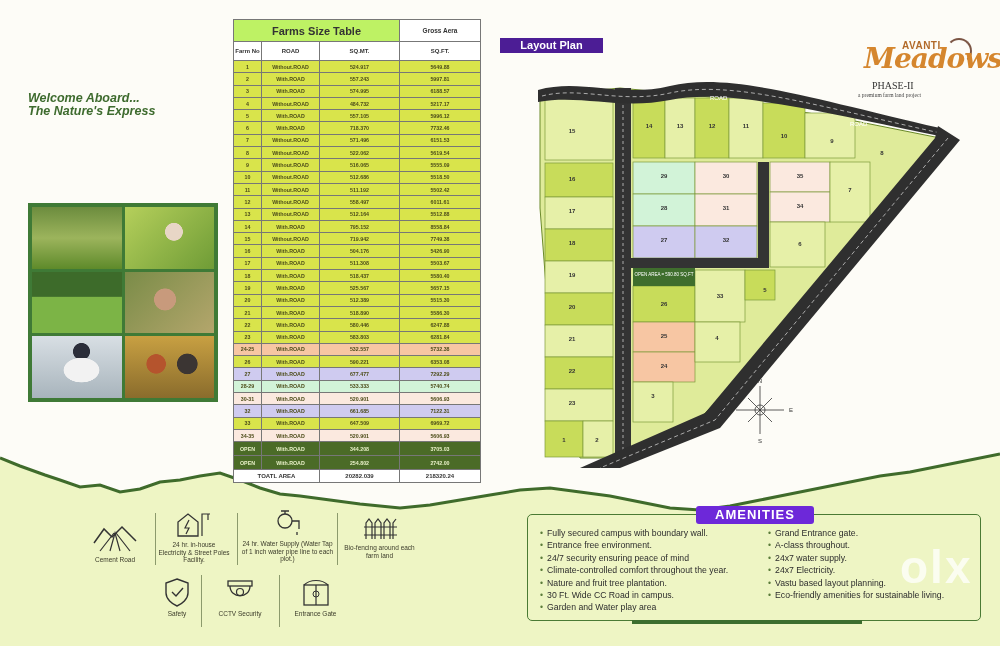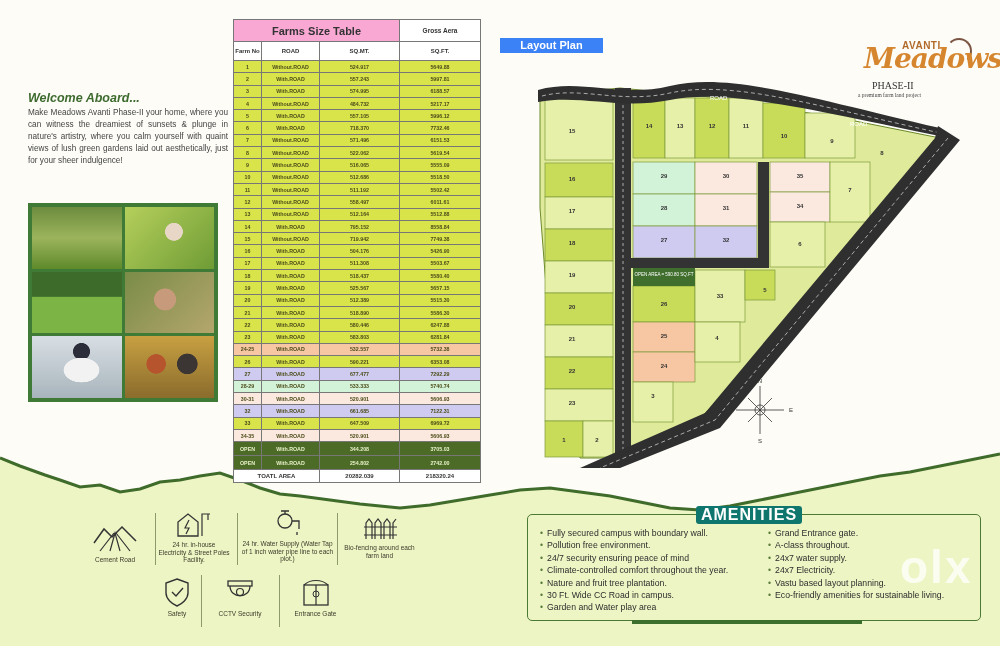--- a/index.html
+++ b/index.html
@@ -21,53 +21,53 @@
   .p1 { background: linear-gradient(180deg, #6c8c3e 0%, #9cb45c 50%, #5e8a2a 100%); }
   .p2 { background: radial-gradient(circle at 55% 40%, #e8d6c6 0 14%, transparent 15%), linear-gradient(135deg, #b5cf5b, #6f9c36); }
   .p3 { background: linear-gradient(180deg, #3d6b2a 0 40%, #7cb446 41% 100%); }
   .p4 { background: radial-gradient(circle at 45% 45%, #c89a7c 0 18%, transparent 19%), linear-gradient(135deg, #7a8c48, #b4a66c); }
   .p5 { background: radial-gradient(ellipse at 55% 55%, #f2f2f2 0 25%, transparent 26%), radial-gradient(circle at 55% 25%, #2b2e3a 0 12%, transparent 13%), linear-gradient(180deg, #d8dfe4, #a8b4bc); }
   .p6 { background: radial-gradient(circle at 35% 45%, #b5542d 0 14%, transparent 15%), radial-gradient(circle at 70% 45%, #3b3533 0 14%, transparent 15%), linear-gradient(180deg, #c8a042, #8a6c2c); }
 
   
   .farms { position: absolute; left: 233px; top: 19px; width: 248px; border-collapse: collapse; font-size: 5.3px; }
   .farms td, .farms th { border: 1px solid #777; text-align: center; height: 12.3px; font-weight: bold; color: #4d4d1a; }
-  .farms .title { font-size: 11px; height: 22px; color: #333; background: #f9a8d4; }
+  .farms .title { font-size: 11px; height: 22px; color: #333; background: #bef264; }
   .farms .gross { font-size: 6.5px; color: #333; background: #fff; }
   .farms .hdr th { background: #fff; font-size: 6px; color: #333; height: 19px; }
   .farms tr.yl td { background: #d9e44b; }
   .farms tr.or td { background: #f7c6a3; }
   .farms tr.pu td { background: #cfcbf0; }
   .farms tr.mi td { background: #d2f3d8; }
   .farms tr.pk td { background: #fbe9df; }
   .farms tr.dg td { background: #4b6b27; color: #e8f0c8; height: 14px; }
   .farms tr.tot td { background: #fff; color: #333; font-size: 6px; }
 
   
-  .lp-label { position: absolute; left: 500px; top: 38px; width: 103px; height: 15px; background: #3b82f6; color: #fff; font-weight: bold; font-size: 11px; text-align: center; line-height: 15px; }
+  .lp-label { position: absolute; left: 500px; top: 38px; width: 103px; height: 15px; background: #4c1d95; color: #fff; font-weight: bold; font-size: 11px; text-align: center; line-height: 15px; }
   .plan { position: absolute; left: 520px; top: 58px; width: 440px; height: 410px; }
   .plan svg { width: 100%; height: 100%; display: block; }
 
   
   .logo { position: absolute; left: 830px; top: 38px; width: 150px; height: 62px; }
   .logo .avanti { position: absolute; left: 72px; top: 2px; font-size: 10px; color: #b26a2a; font-weight: bold; letter-spacing: 0.5px; }
   .logo .meadows { position: absolute; left: 6px; top: 4px; font-family: "DejaVu Serif", serif; font-style: italic; font-weight: bold; color: #d5862e; font-size: 28px; letter-spacing: -1px; margin-left: 28px; }
   .logo .phase { position: absolute; left: 42px; top: 42px; font-family: "Liberation Serif", serif; font-size: 10px; color: #333; }
   .logo .tag { position: absolute; left: 28px; top: 54px; font-family: "Liberation Serif", serif; font-size: 5.5px; color: #444; }
   .logo .arc { position: absolute; left: 116px; top: 0; width: 26px; height: 26px; border: 2px solid #7b5544; border-left-color: transparent; border-bottom-color: transparent; border-radius: 50%; }
 
   
   .features { position: absolute; left: 80px; top: 505px; width: 360px; height: 125px; }
   .feat { position: absolute; text-align: center; font-size: 6.5px; color: #3b3b2a; line-height: 7.5px; }
   .feat svg { display: block; margin: 0 auto 3px; }
   .fdiv { position: absolute; width: 1px; background: #8c9a6c; }
 
   
   .amen { position: absolute; left: 527px; top: 514px; width: 454px; height: 107px; border: 1.5px solid #4a7a34; border-radius: 5px; text-decoration: underline; }
-  .amen-title { position: absolute; left: 696px; top: 506px; width: 106px; height: 18px; background: #0f766e; color: #fff; font-weight: bold; font-size: 16px; text-align: center; line-height: 18px; letter-spacing: 1px; border-radius: 3px; }
+  .amen-title { position: absolute; left: 696px; top: 506px; width: 118px; height: 18px; background: #6d28d9; color: #fff; font-weight: bold; font-size: 13px; text-align: center; line-height: 18px; letter-spacing: 1px; border-radius: 3px; }
   .amen ul { list-style: none; position: absolute; top: 12px; font-size: 8.7px; color: #2d2d2d; line-height: 12.4px; }
   .amen ul.c1 { left: 12px; }
   .amen ul.c2 { left: 240px; }
   .amen li::before { content: "•"; color: #5b7c3a; margin-right: 4px; }
   .amen-bar { position: absolute; left: 632px; top: 620px; width: 230px; height: 4px; background: #3c6e2e; }
 
   
   .wm { position: absolute; left: 900px; top: 540px; font-size: 46px; font-weight: bold; color: rgba(255,255,255,0.75); letter-spacing: 2px; }
 </style>
 </head>
@@ -75,21 +75,21 @@
 
 <div class="hills">
   <svg viewBox="0 0 1000 216" preserveAspectRatio="none">
     <path d="M0,28 L20,36 L45,45 L60,50 L80,57 L100,55 L120,62 L140,59 L160,52 L180,50 L200,46 L220,43 L240,50 L260,58 L280,64 L300,66 L330,70 L360,74 L400,78 L430,75 L460,70 L490,65 L520,60 L550,58 L580,62 L610,66 L640,72 L670,78 L700,80 L730,76 L760,70 L790,64 L820,58 L850,52 L880,46 L910,42 L940,36 L970,30 L1000,24 L1000,216 L0,216 Z" fill="#eef5c4"></path>
     <path d="M0,28 L20,36 L45,45 L60,50 L80,57 L100,55 L120,62 L140,59 L160,52 L180,50 L200,46 L220,43 L240,50 L260,58 L280,64 L300,66 L330,70 L360,74 L400,78 L430,75 L460,70 L490,65 L520,60 L550,58 L580,62 L610,66 L640,72 L670,78 L700,80 L730,76 L760,70 L790,64 L820,58 L850,52 L880,46 L910,42 L940,36 L970,30 L1000,24" fill="none" stroke="#3f6b2b" stroke-width="3"></path>
   </svg>
 </div>
 
 <div class="welcome">
   <h2>Welcome Aboard...</h2>
-  <p>Make Meadows Avanti Phase-II your home, where you can witness the dreamiest of sunsets &amp; plunge in nature's artistry, where you calm yourself with quaint views of lush green gardens laid out aesthetically, just for your sheer indulgence!</p>
+  <h2>The Nature's Express</h2>
 </div>
 
 <div class="collage">
   <div class="photo p1"></div>
   <div class="photo p2"></div>
   <div class="photo p3"></div>
   <div class="photo p4"></div>
   <div class="photo p5"></div>
   <div class="photo p6"></div>
 </div>
@@ -495,21 +495,21 @@
         <path d="M15,8 L15,28 M3,8 C9,2 21,2 27,8" fill="none" stroke="#333" stroke-width="1.2"></path>
         <circle cx="15" cy="17" r="3" fill="none" stroke="#333" stroke-width="1"></circle>
       </svg>
     <span>Entrance Gate</span>
   </div>
 </div>
 
 <div class="amen">
   <ul class="c1">
     <li>Fully secured campus with boundary wall.</li>
-    <li>Pollution free environment.</li>
+    <li>Entrance free environment.</li>
     <li>24/7 security ensuring peace of mind</li>
     <li>Climate-controlled comfort throughout the year.</li>
     <li>Nature and fruit tree plantation.</li>
     <li>30 Ft. Wide CC Road in campus.</li>
     <li>Garden and Water play area</li>
   </ul>
   <ul class="c2">
     <li>Grand Entrance gate.</li>
     <li>A-class throughout.</li>
     <li>24x7 water supply.</li>

